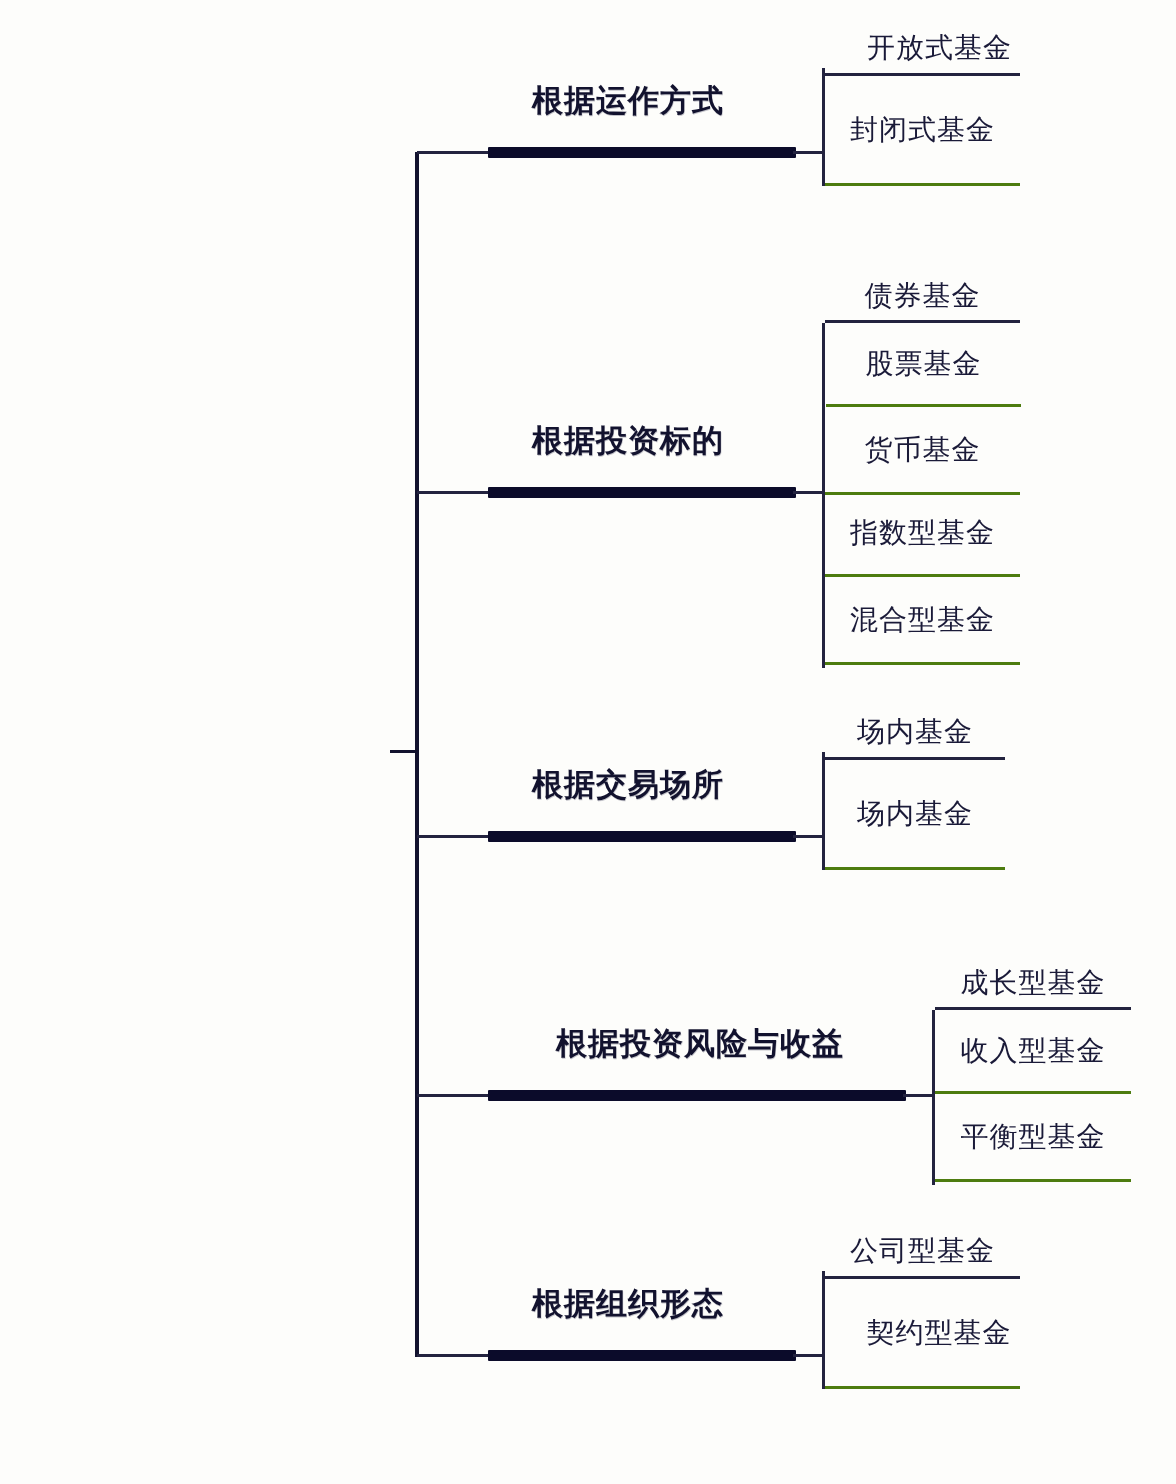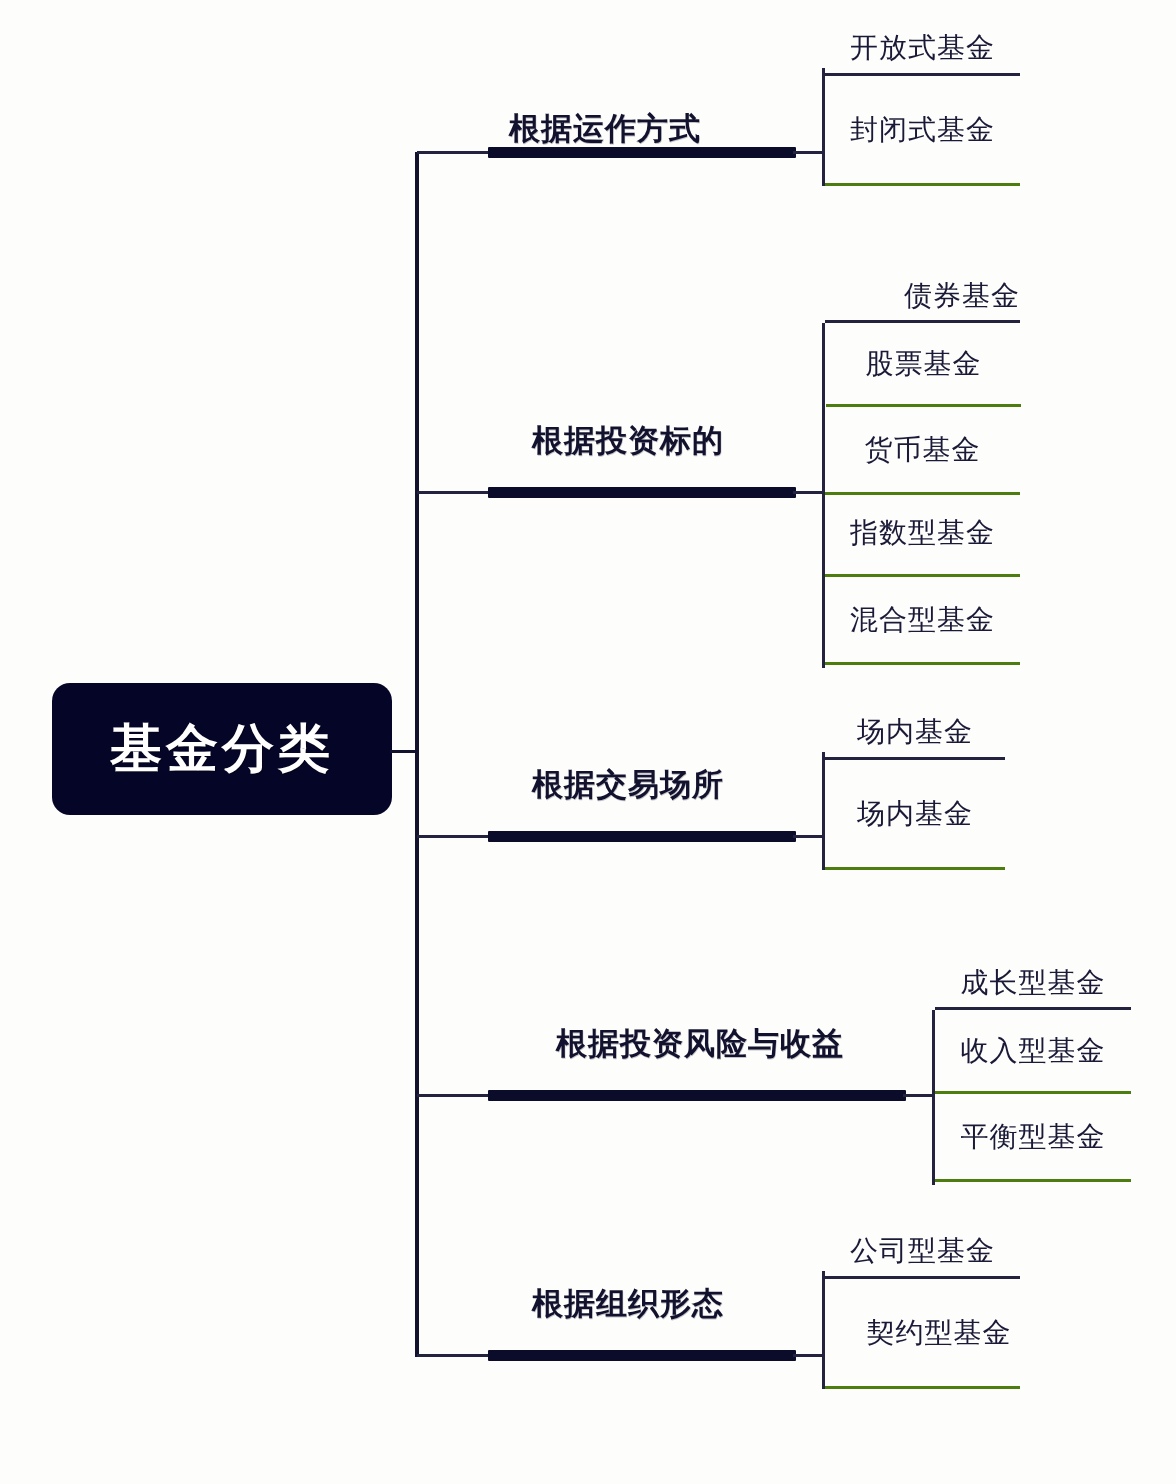--- a/index.html
+++ b/index.html
@@ -120,52 +120,49 @@
     letter-spacing: 1px;
   }
 </style>
 </head>
 <body>
 
 <div id="canvas">
 
   <div class="spine" style="top:152px;height:1205px;"></div>
 
-  <div class="root-node">
-    <span class="root-label">基金分类</span>
-  </div>
   <div class="root-connector"></div>
 
   <div class="branch">
     <div class="branch-lead" style="left:417px;top:151px;width:73px;"></div>
     <div class="branch-bar" style="left:488px;top:147px;width:308px;"></div>
     <div class="branch-tail" style="left:793px;top:151px;width:31px;"></div>
-    <div class="branch-title" style="left:509px;top:80px;margin-top:28px;">根据运作方式</div>
+    <div class="branch-title" style="left:532px;top:80px;">根据运作方式</div>
 
     <div class="leaf-group" style="left:822px;top:68px;">
       <div class="leaf-spine" style="height:118px;"></div>
-      <div class="leaf no-rule" style="top:-48px;left:3px;width:195px;height:56px;">
+      <div class="leaf no-rule" style="top:-48px;left:20px;width:195px;height:56px;">
         <span class="leaf-label">开放式基金</span>
       </div>
       <div class="leaf" style="top:-48px;left:3px;width:195px;height:56px;border-bottom:3px solid #23233f;"></div>
       <div class="leaf" style="top:8px;left:3px;width:195px;height:110px;">
         <span class="leaf-label">封闭式基金</span>
       </div>
     </div>
   </div>
 
   <div class="branch">
     <div class="branch-lead" style="left:417px;top:491px;width:73px;"></div>
     <div class="branch-bar" style="left:488px;top:487px;width:308px;"></div>
     <div class="branch-tail" style="left:793px;top:491px;width:31px;"></div>
     <div class="branch-title" style="left:532px;top:420px;">根据投资标的</div>
 
     <div class="leaf-group" style="left:822px;top:323px;">
       <div class="leaf-spine" style="height:345px;"></div>
-      <div class="leaf no-rule" style="top:-55px;left:3px;width:195px;height:55px;justify-content:flex-end;">
+      <div class="leaf no-rule" style="top:-55px;left:3px;width:195px;height:55px;">
         <span class="leaf-label">债券基金</span>
       </div>
       <div class="leaf" style="top:-55px;left:3px;width:195px;height:55px;border-bottom:3px solid #23233f;"></div>
       <div class="leaf" style="top:0px;left:4px;width:195px;height:84px;">
         <span class="leaf-label">股票基金</span>
       </div>
       <div class="leaf" style="top:84px;left:3px;width:195px;height:88px;">
         <span class="leaf-label">货币基金</span>
       </div>
       <div class="leaf" style="top:168px;left:3px;width:195px;height:86px;text-align:right;">

